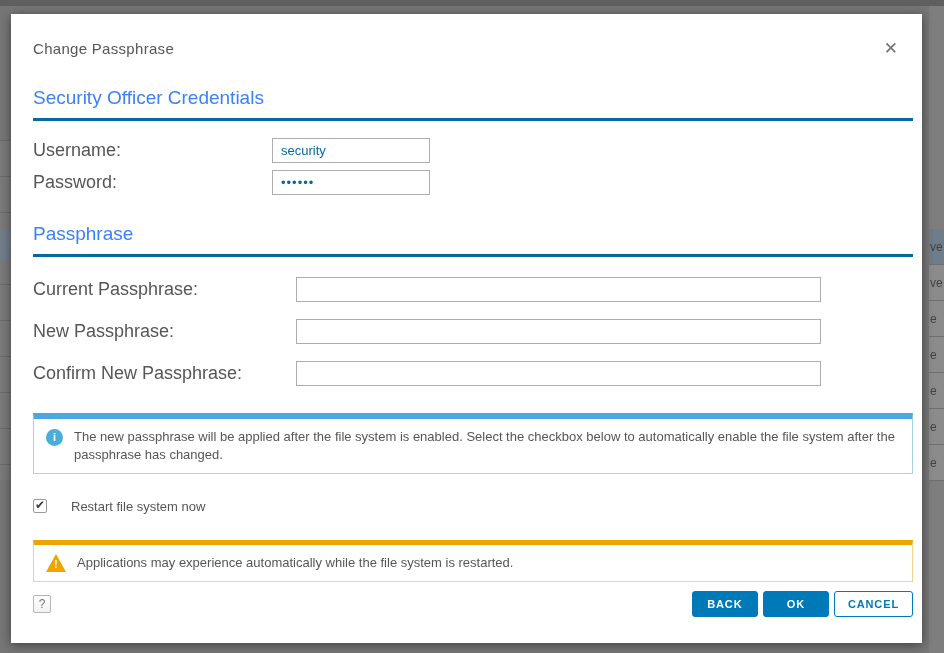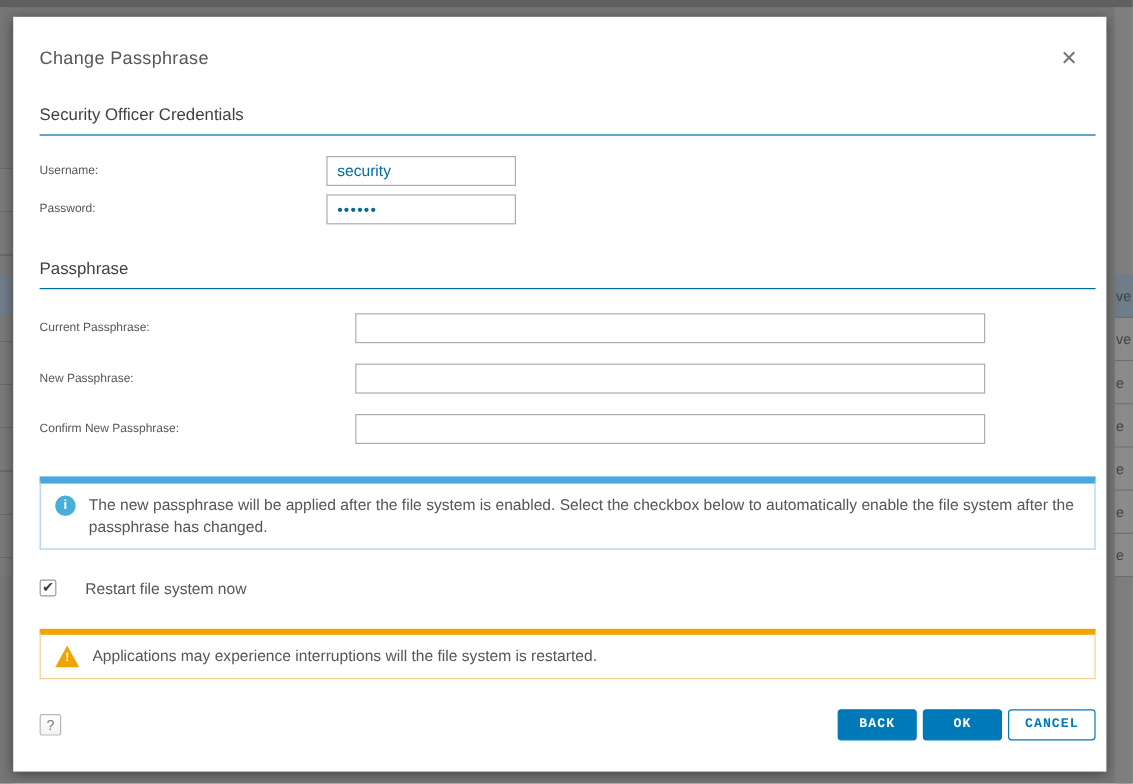--- a/index.html
+++ b/index.html
@@ -42,28 +42,28 @@
     font-size: 15px; font-weight: 300; letter-spacing: 0.3px; color: #565656;
   }
   .close-btn {
     position: absolute; top: 22px; right: 20px;
     background: none; border: none; cursor: pointer;
     font-size: 17px; color: #737373; line-height: 1;
     font-family: inherit; padding: 4px;
   }
 
   h2.section-heading {
-    font-size: 14px; font-weight: 400; color: #404040;
-    padding-bottom: 9px; border-bottom: 1px solid #0369a1;
+    font-size: 19px; font-weight: 400; color: #3b82f6;
+    padding-bottom: 9px; border-bottom: 3px solid #0369a1;
   }
   .sec-credentials { margin-top: 30px; margin-bottom: 17px; }
   .sec-passphrase  { margin-top: 28px; margin-bottom: 20px; }
 
   .field-row { display: flex; align-items: center; }
-  .field-row .lbl { font-size: 10px; color: #565656; }
+  .field-row .lbl { font-size: 18px; color: #565656; }
   .cred-row { margin-bottom: 7px; }
   .cred-row .lbl { width: 239px; }
   .pp-row { margin-bottom: 17px; }
   .pp-row .lbl { width: 263px; }
 
   input[type="text"] {
     height: 25px; border: 1px solid #adadad; border-radius: 0;
     padding: 0 8px; font-size: 13px; color: #0369a1;
     font-family: inherit; background: #fff; outline: none;
   }
@@ -121,21 +121,21 @@
   .footer {
     position: absolute; left: 22px; right: 9px; bottom: 26px;
     display: flex; align-items: center; justify-content: space-between;
   }
   .help-btn {
     width: 18px; height: 18px; border: 1px solid #b7b7b7; border-radius: 2px;
     background: linear-gradient(#fefefe, #f2f2f2);
     color: #757575; font-size: 12px; line-height: 15px; text-align: center;
     cursor: pointer; font-family: inherit; padding: 0;
   }
-  .btn-group { display: flex; font-family: Liberation Mono, monospace; }
+  .btn-group { display: flex; }
   .btn {
     height: 26px; min-width: 66px; padding: 0 13px; margin-left: 5px;
     font-size: 11px; font-weight: bold; letter-spacing: 0.08em;
     border-radius: 3px; border: 1px solid var(--accent, #0079b8);
     cursor: pointer; font-family: inherit;
   }
   .btn-primary { background: var(--accent, #0079b8); color: #fff; }
   .btn-outline { background: #fff; color: var(--accent, #0079b8); }
 </style>
 </head>
@@ -198,21 +198,21 @@
   <div class="checkbox-row">
     <span class="cb checked" aria-checked="true"></span>
     <span class="cb-label">Restart file system now</span>
   </div>
 
   <div class="alert alert-warning">
     <span class="warn-icon">
       <span class="tri"></span>
       <span class="excl">!</span>
     </span>
-    <span class="alert-text">Applications may experience interruptions will the file system is restarted.</span>
+    <span class="alert-text">Applications may experience automatically while the file system is restarted.</span>
   </div>
 
   <div class="footer">
     <button class="help-btn">?</button>
     <div class="btn-group">
       <button class="btn btn-primary">BACK</button>
       <button class="btn btn-primary">OK</button>
       <button class="btn btn-outline">CANCEL</button>
     </div>
   </div>

